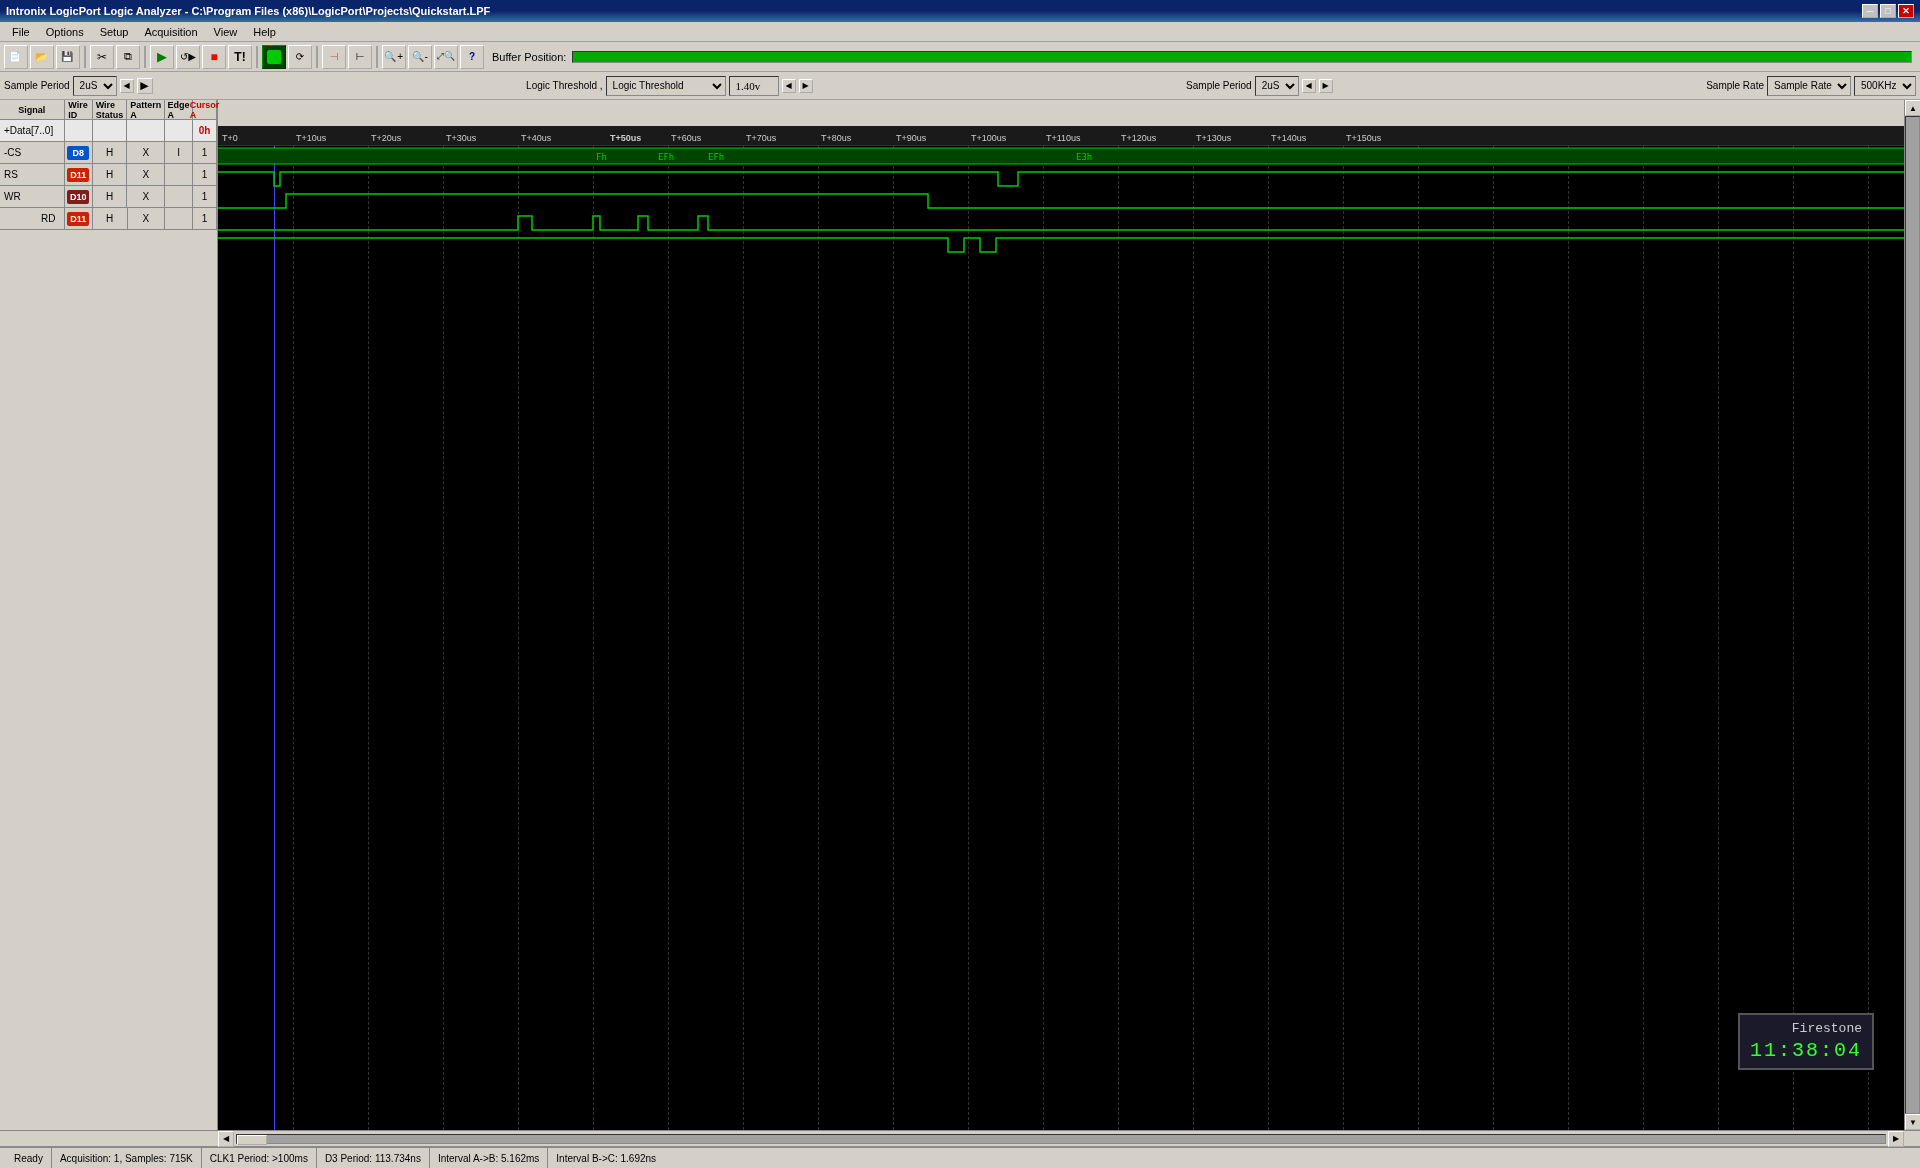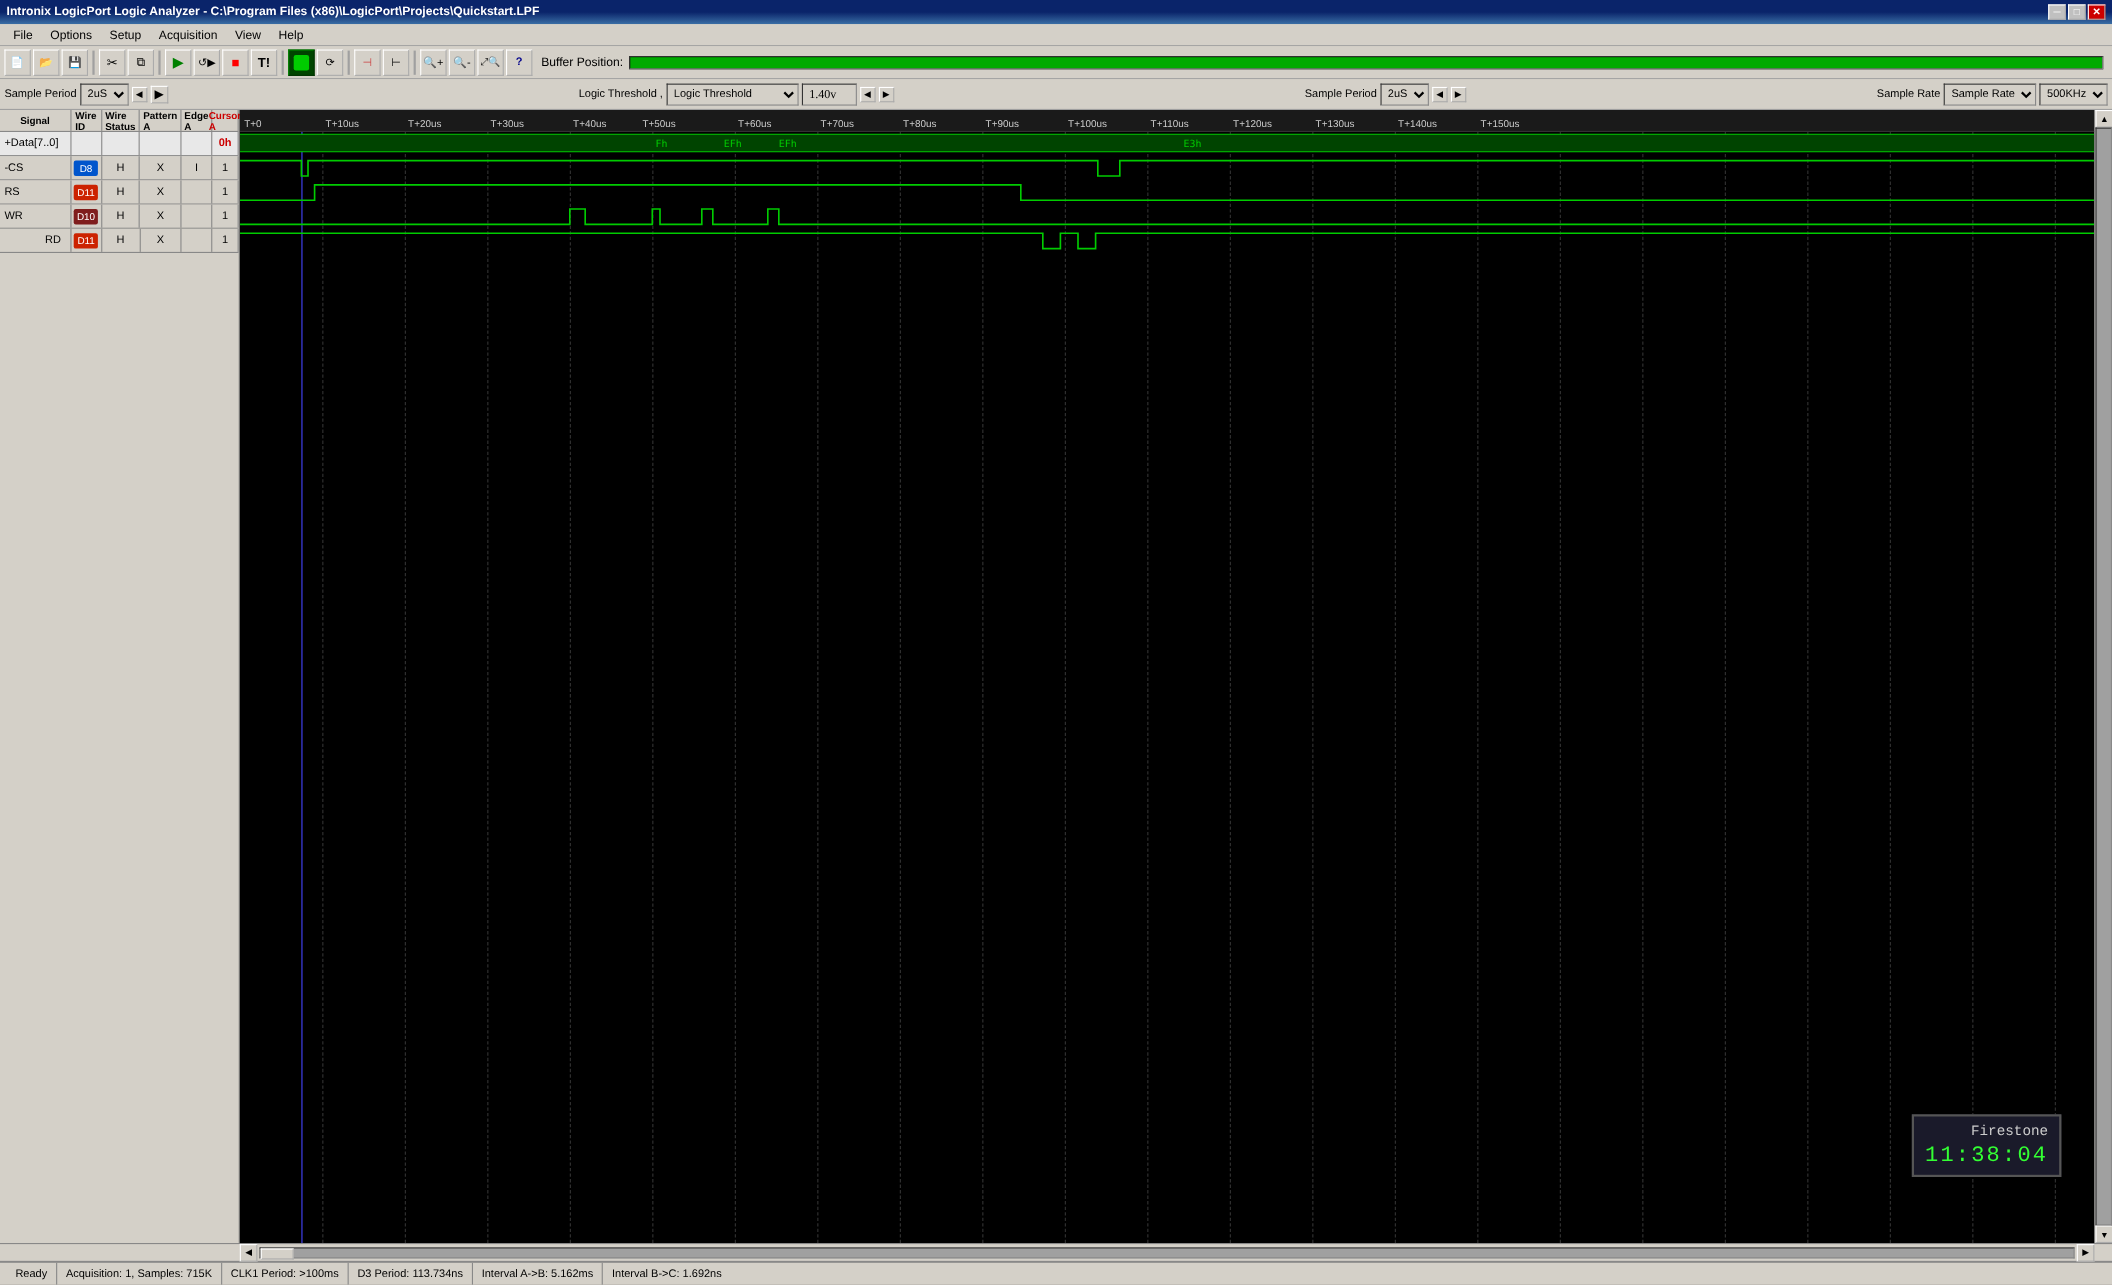--- a/index.html
+++ b/index.html
@@ -147,21 +147,21 @@
       height: 100%;
       display: flex;
       align-items: center;
       justify-content: center;
       font-size: 10px;
     }
     .sp-name { justify-content: flex-start; padding-left: 4px; font-size: 10px; }
     .wire-badge {
       width: 22px; height: 14px;
       display: flex; align-items: center; justify-content: center;
-      font-size: 9px; font-weight: normal; color: white;
+      font-size: 9px; font-weight: bold; color: white;
       border-radius: 2px;
     }
 
     
     #wf-svg {
       position: absolute;
       top: 0; left: 0;
       width: 100%; height: 100%;
     }
 
@@ -411,29 +411,29 @@
         <div class="sp-cell" style="width:28px;">
             <div class="wire-badge" style="background:#cc2200;">D11</div>
           </div>
         <div class="sp-cell" style="width:35px;">H</div>
         <div class="sp-cell" style="width:38px;">X</div>
         <div class="sp-cell" style="width:28px;"></div>
         <div class="sp-cell" style="width:24px;">1</div>
       </div>
     </div>
 
-    <div id="waveform-area" style="display:flex;flex-direction:column;flex:1;background:#000;">
+    <div id="waveform-area" style="display:flex;flex-direction:column;flex:1;background:#000;margin-top:26px;">
 
       <div id="timeline" style="height:20px;background:#1a1a1a;position:relative;border-bottom:1px solid #333;">
         <span class="time-label" style="left:4px;">T+0</span>
         <span class="time-label" style="left:78px;">T+10us</span>
         <span class="time-label" style="left:153px;">T+20us</span>
         <span class="time-label" style="left:228px;">T+30us</span>
         <span class="time-label" style="left:303px;">T+40us</span>
-        <span class="time-label" style="left:366px;">T+50us</span>
+        <span class="time-label" style="left:392px;font-weight:bold;">T+50us</span>
         <span class="time-label" style="left:453px;">T+60us</span>
         <span class="time-label" style="left:528px;">T+70us</span>
         <span class="time-label" style="left:603px;">T+80us</span>
         <span class="time-label" style="left:678px;">T+90us</span>
         <span class="time-label" style="left:753px;">T+100us</span>
         <span class="time-label" style="left:828px;">T+110us</span>
         <span class="time-label" style="left:903px;">T+120us</span>
         <span class="time-label" style="left:978px;">T+130us</span>
         <span class="time-label" style="left:1053px;">T+140us</span>
         <span class="time-label" style="left:1128px;">T+150us</span>

